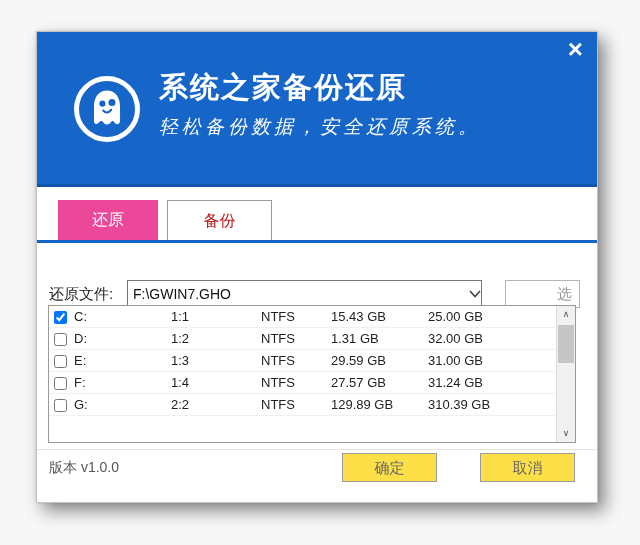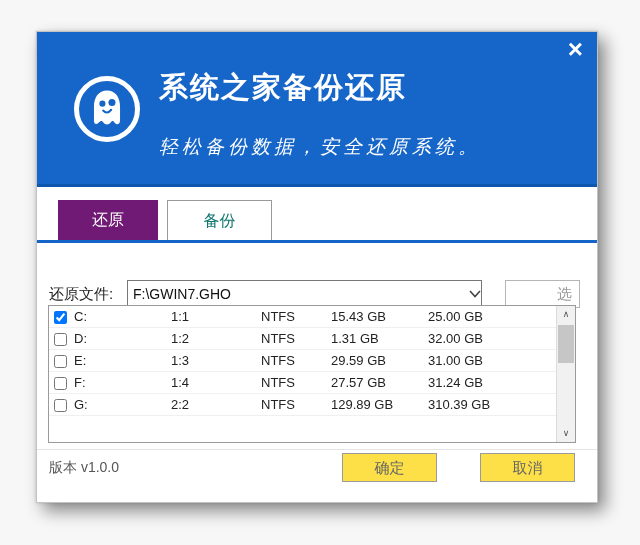--- a/index.html
+++ b/index.html
@@ -9,28 +9,28 @@
     background:#fff;border:1px solid #c3c3c3;
     box-shadow:7px 8px 16px rgba(0,0,0,.45),0 0 3px rgba(0,0,0,.15);}
   
   .header{position:relative;height:155px;background:#1566c8;border-bottom:3px solid #0e57ad;}
   .close{position:absolute;top:4px;right:14px;color:#fff;font-size:26px;line-height:26px;
     cursor:pointer;font-weight:bold;}
   .logo{position:absolute;left:37px;top:44px;width:66px;height:66px;border:5px solid #fff;
     border-radius:50%;display:flex;align-items:center;justify-content:center;}
   .titlebox{position:absolute;left:122px;top:36px;color:#fff;}
   .title{font-size:29px;font-weight:bold;letter-spacing:2px;white-space:nowrap;}
-  .subtitle{margin-top:26px;font-size:19px;letter-spacing:4px;white-space:nowrap;
+  .subtitle{margin-top:6px;font-size:19px;letter-spacing:4px;white-space:nowrap;
     font-family:"DejaVu Serif",serif;font-style:italic;}
   
   .tabs{position:absolute;top:168px;left:0;width:100%;height:43px;display:flex;
     padding-left:21px;border-bottom:3px solid #1565c8;}
   .tab{height:40px;line-height:40px;text-align:center;font-size:16px;cursor:pointer;}
-  .tab.active{width:100px;background:#701a75;color:#fff;}
-  .tab.inactive{width:105px;margin-left:9px;background:#fff;color:#0f766e;
+  .tab.active{width:100px;background:#ec4899;color:#fff;}
+  .tab.inactive{width:105px;margin-left:9px;background:#fff;color:#b91c1c;
     border:1px solid #999;border-bottom:none;}
   
   .file-row{position:absolute;top:228px;left:0;right:0;height:28px;margin-top:20px;}
   .file-label{position:absolute;left:12px;line-height:28px;font-size:15px;color:#222;}
   .combo{position:absolute;left:90px;width:355px;height:28px;border:1px solid #777;
     background:#fff;font-size:14px;line-height:26px;padding:0 26px 16px 5px;color:#111;
     white-space:nowrap;overflow:hidden;cursor:pointer;}
   .combo-arrow{position:absolute;left:432px;top:10px;}
   .select-btn{position:absolute;left:468px;width:75px;height:28px;background:#fff;
     border:1px solid #b5b5b5;color:#999;font-size:15px;text-align:center;line-height:26px;cursor:pointer;padding-left:44px;}

